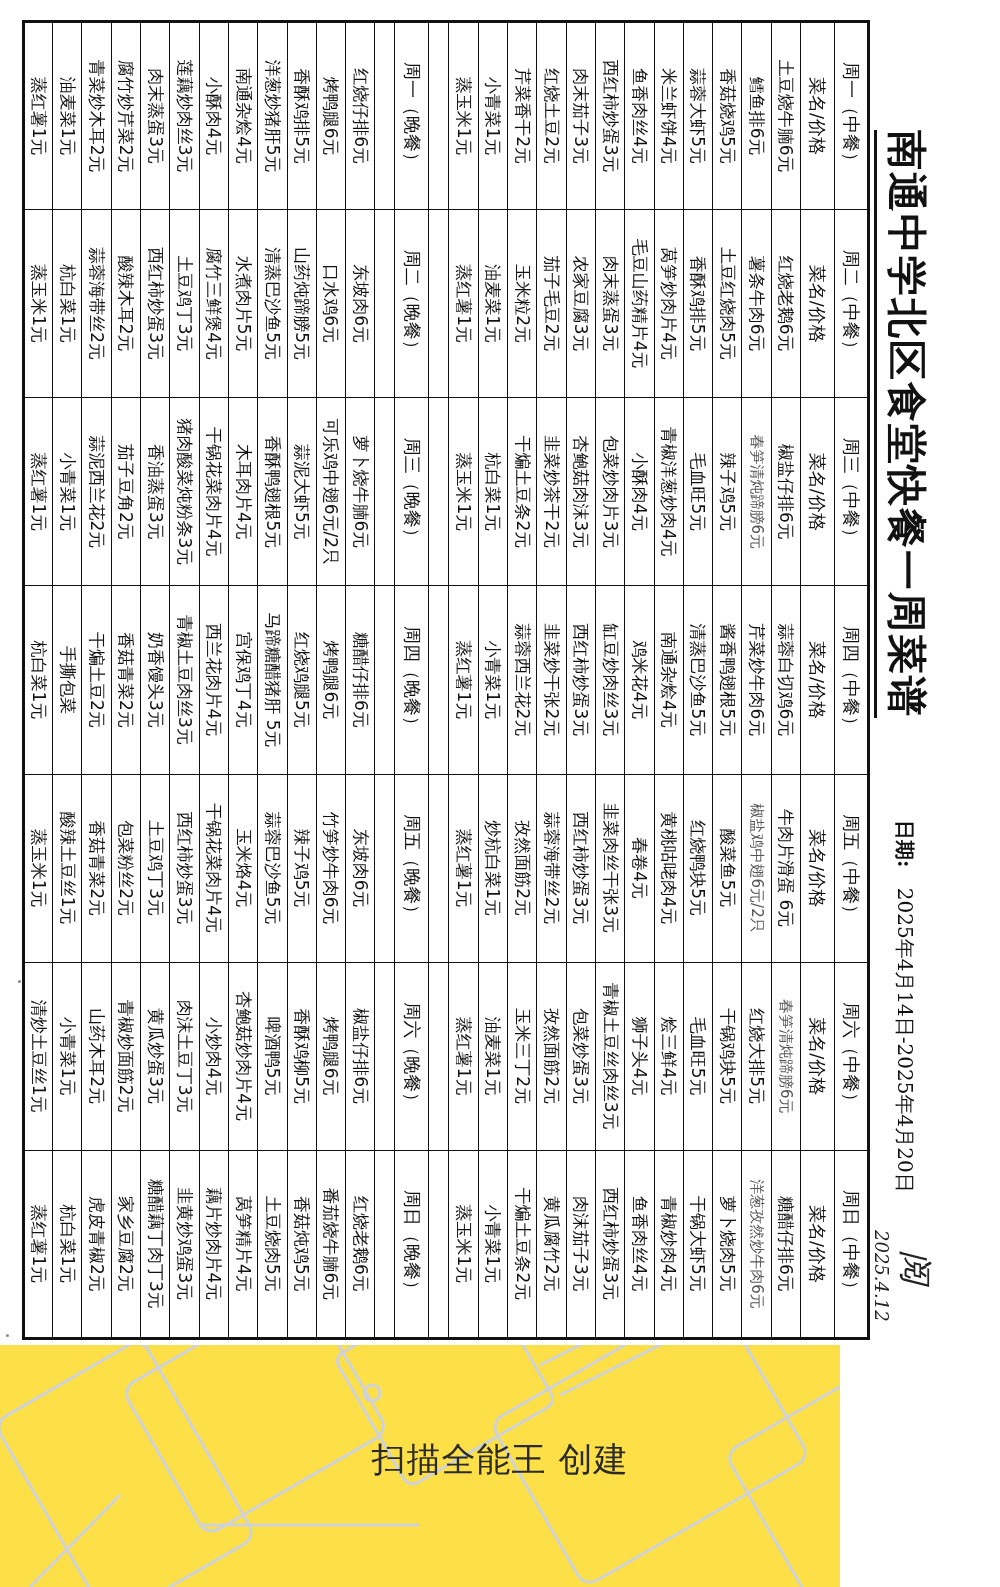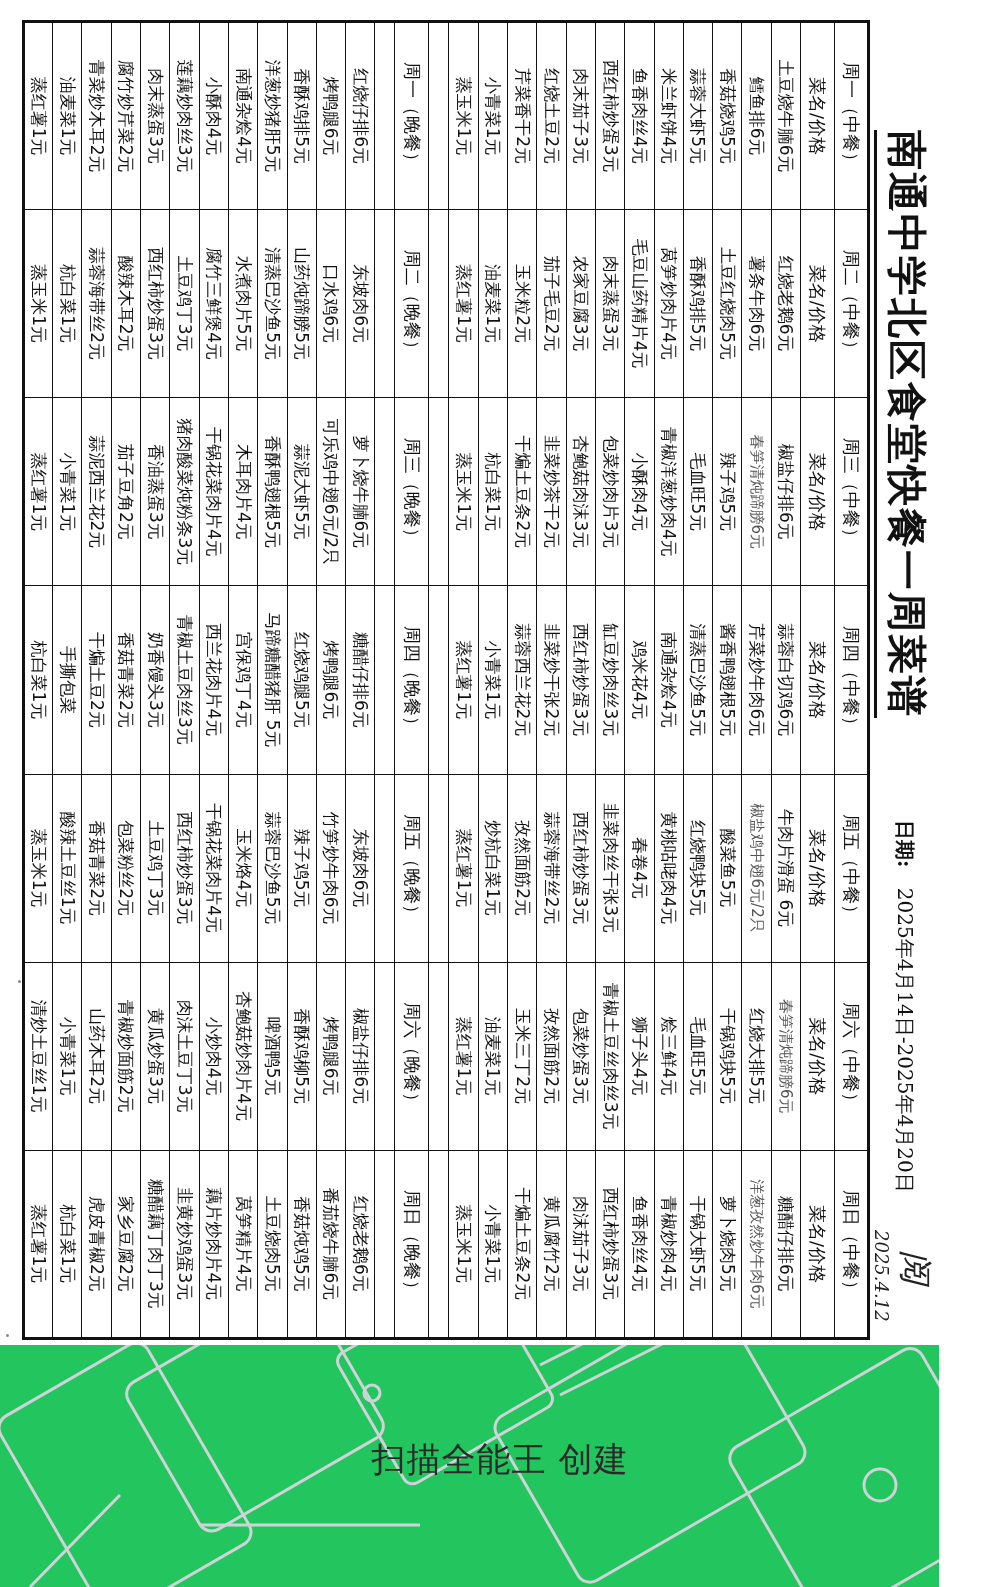--- a/index.html
+++ b/index.html
@@ -49,22 +49,22 @@
     white-space: nowrap; overflow: hidden; padding: 0 2px;
     font-family: "DejaVu Sans", "Liberation Sans", sans-serif;
   }
   table.menu tr.head td { height: 34px; font-size: 18px; }
   table.menu tr.sub td { height: 34px; font-size: 18px; }
   table.menu tr.gap td { height: 20px; }
   .light { color: #555; font-size: 15px !important; }
 
   
   .footer {
-    position: absolute; left: 0; top: 1345px; width: 939px; height: 242px;
-    background: #22c55e; overflow: hidden;
+    position: absolute; left: 0; top: 1345px; width: 840px; height: 242px;
+    background: #fde047; overflow: hidden;
   }
   .footer svg { position: absolute; left: 0; top: 0; }
   .footer-text {
     position: absolute; left: 0; width: 1000px; top: 92px; text-align: center;
     font-size: 34px; color: #2a2a2a; letter-spacing: 1px;
     font-family: "DejaVu Sans", "Liberation Sans", sans-serif;
   }
   .speck { position: absolute; width: 3px; height: 3px; background: #888; border-radius: 50%; }
 </style>
 </head>

